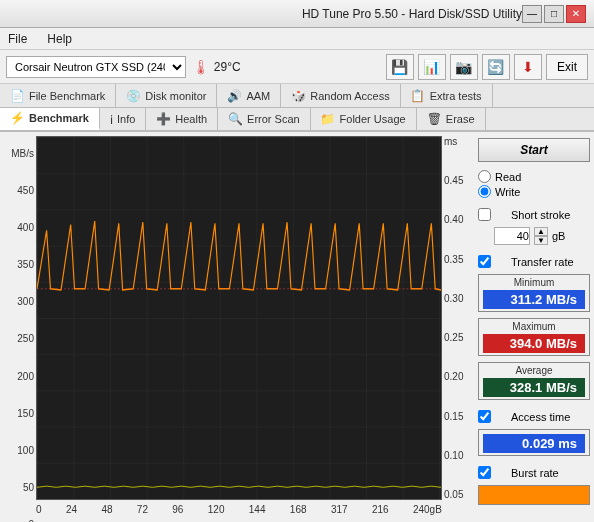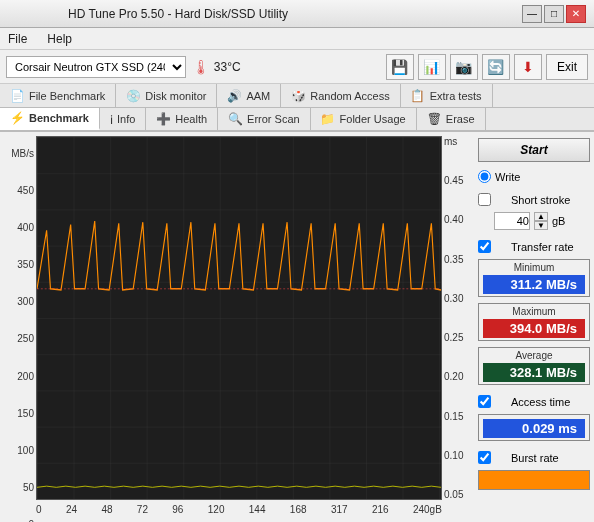--- a/index.html
+++ b/index.html
@@ -5,21 +5,21 @@
     * { box-sizing: border-box; margin: 0; padding: 0; }
     body { width: 594px; height: 522px; background: #f0f0f0; font-family: 'Segoe UI', Tahoma, sans-serif; font-size: 12px; overflow: hidden; }
 
     
     .title-bar {
       background: linear-gradient(to bottom, #f5f5f5, #e0e0e0);
       border-bottom: 1px solid #aaa;
       display: flex; align-items: center; justify-content: space-between;
       height: 28px; padding: 0 8px;
     }
-    .title-bar-title { font-size: 12px; color: #222; flex: 1; text-align: left; }
+    .title-bar-title { font-size: 12px; color: #222; flex: 1; text-align: right; }
     .title-bar-controls { display: flex; gap: 2px; }
     .title-btn {
       width: 20px; height: 18px; border: 1px solid #888; background: #ddd;
       font-size: 10px; cursor: pointer; display: flex; align-items: center; justify-content: center;
     }
     .title-btn.close { background: #e05050; color: white; border-color: #c03030; }
 
     
     .menu-bar {
       background: #f0f0f0; border-bottom: 1px solid #ccc;
@@ -120,21 +120,21 @@
   <span class="menu-item">File</span>
   <span class="menu-item">Help</span>
 </div>
 
 <div class="toolbar">
   <select class="drive-select">
     <option>Corsair Neutron GTX SSD (240 gB)</option>
   </select>
   <div class="temp-display">
     <span class="thermometer-icon">🌡</span>
-    <span>33°C</span>
+    <span>29°C</span>
   </div>
   <div class="toolbar-icons">
     <button class="toolbar-icon-btn">💾</button>
     <button class="toolbar-icon-btn">📊</button>
     <button class="toolbar-icon-btn">📷</button>
     <button class="toolbar-icon-btn">🔄</button>
     <button class="toolbar-icon-btn" style="color:#cc2222">⬇</button>
     <button class="exit-btn">Exit</button>
   </div>
 </div>
@@ -260,20 +260,24 @@
         <span>240gB</span>
       </div>
     </div>
   </div>
 
   <div class="right-panel">
     <button class="start-btn">Start</button>
 
     <div class="radio-group">
       <label class="radio-item">
+        <input type="radio" name="rw" style="">
+        <span>Read</span>
+      </label>
+      <label class="radio-item">
         <input type="radio" name="rw" checked="" style="">
         <span>Write</span>
       </label>
     </div>
 
     <label class="checkbox-item">
       <input type="checkbox" style="">
       <span>Short stroke</span>
     </label>
     <div class="stroke-input-row">

